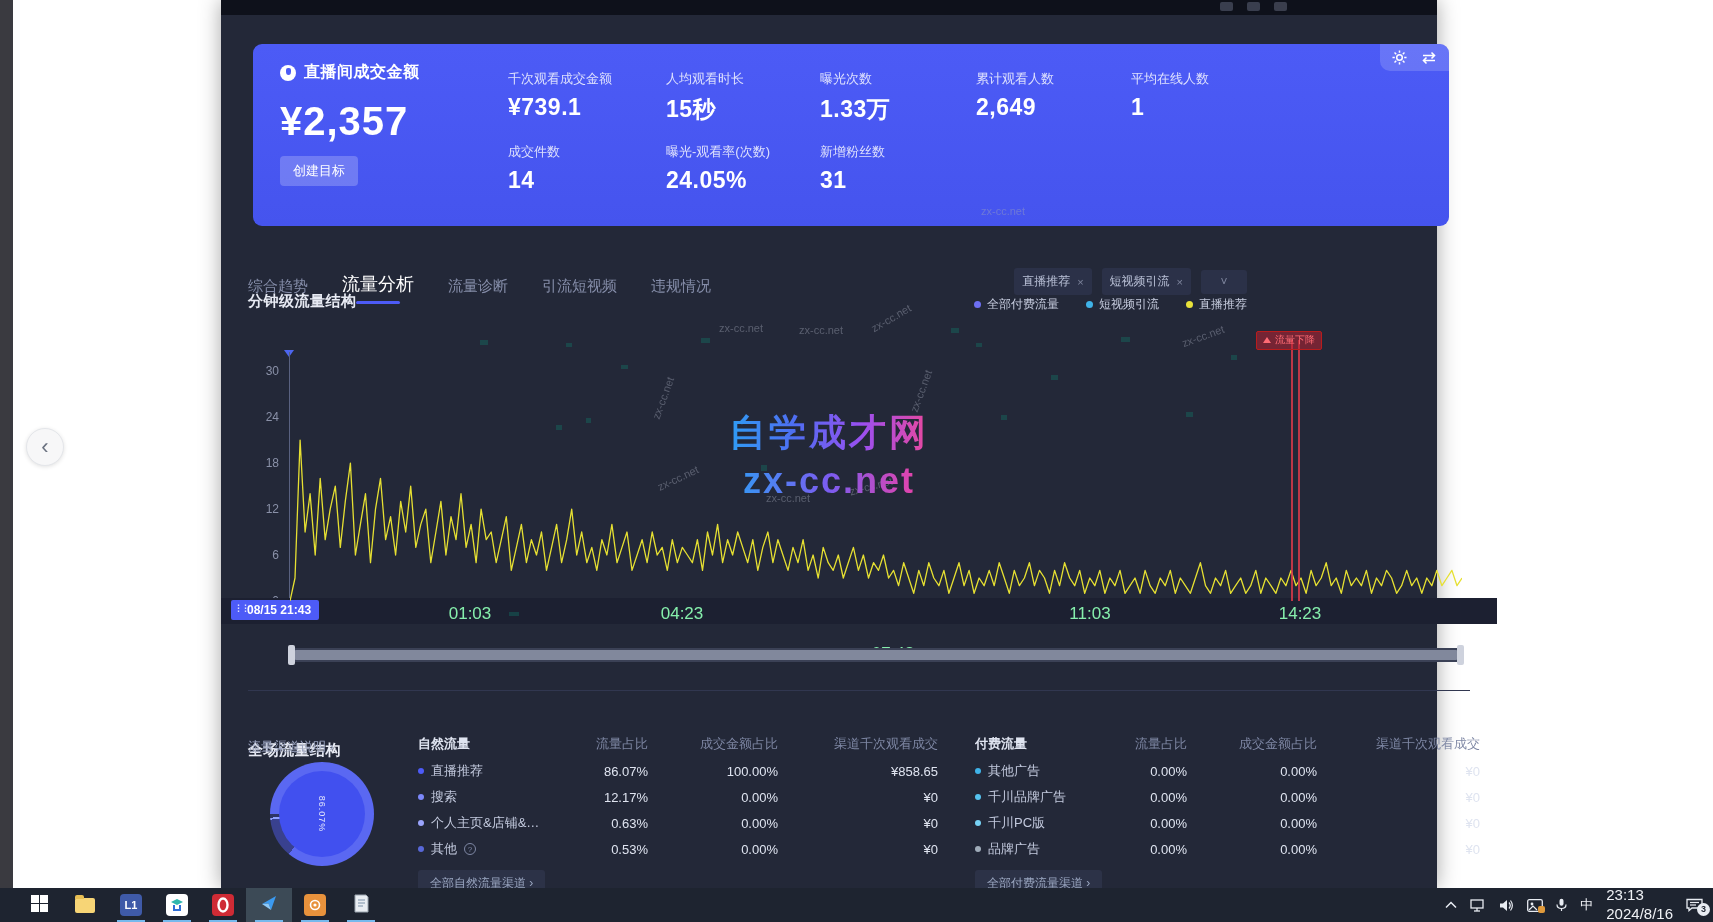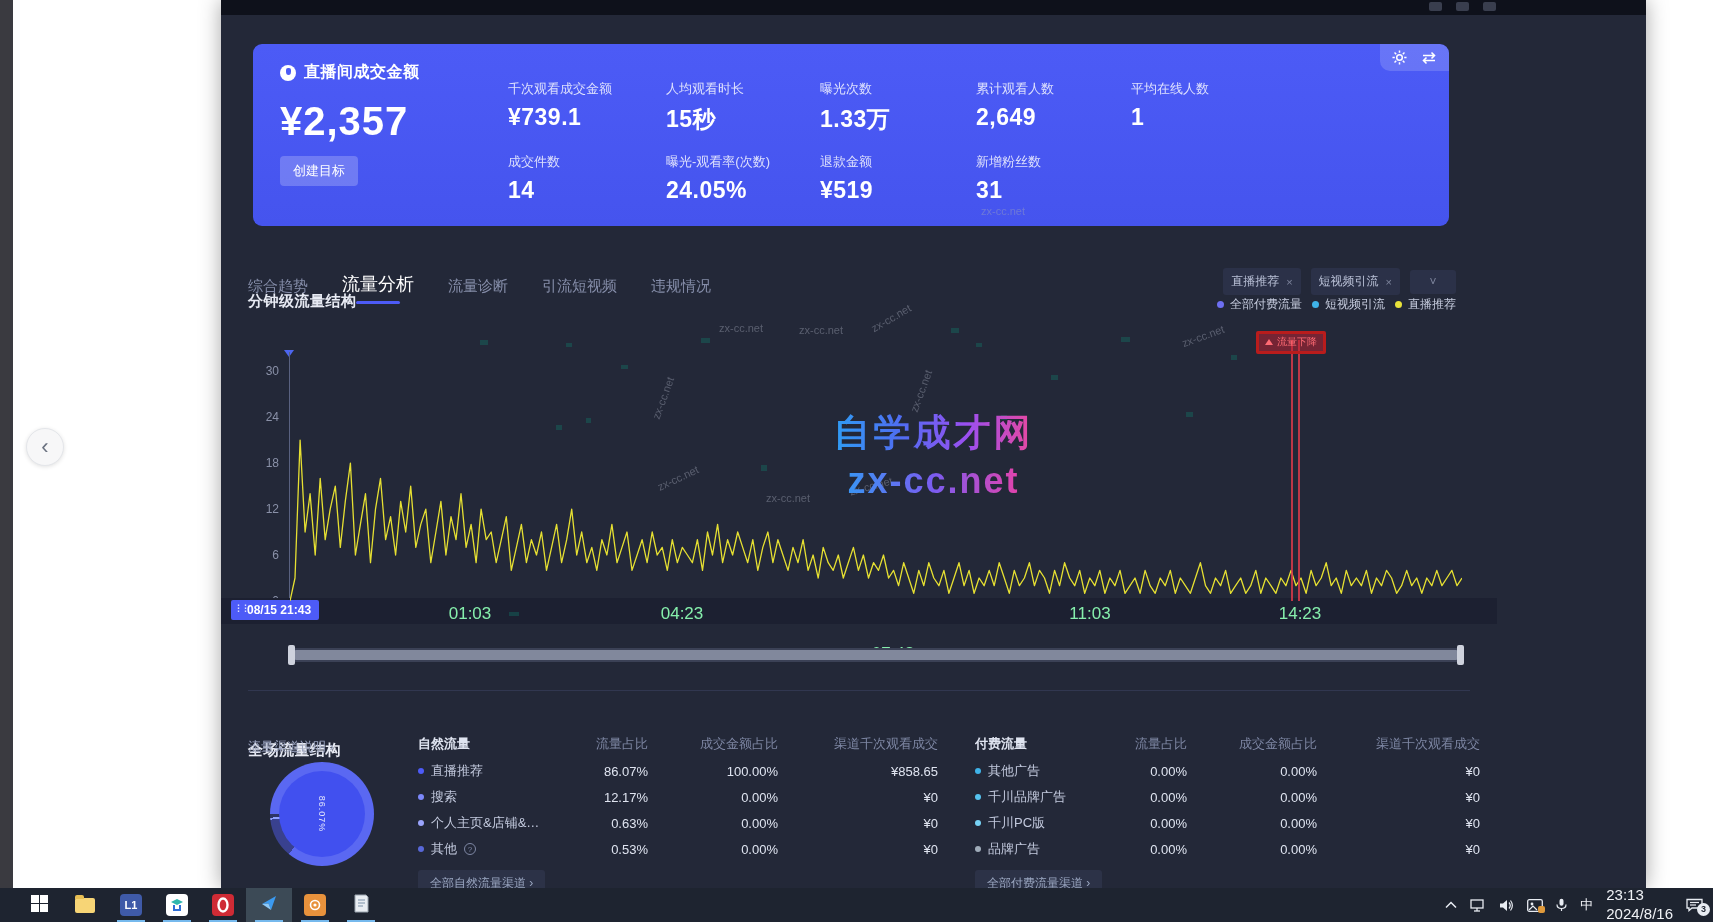--- a/index.html
+++ b/index.html
@@ -7,60 +7,60 @@
   body { font-family:"Liberation Sans", sans-serif; }
   #canvas { position:relative; width:1713px; height:922px; background:#ffffff; overflow:hidden; }
 
   
   .left-strip { position:absolute; left:0; top:0; width:13px; height:888px; background:#3a3a40; }
   .back-btn { position:absolute; left:26px; top:428px; width:38px; height:38px; border-radius:50%;
     background:#f7f7f8; border:1px solid #e4e6ea; box-shadow:0 1px 4px rgba(0,0,0,.12);
     color:#6b7280; font-size:22px; line-height:35px; text-align:center; cursor:pointer; }
 
   
-  .window { position:absolute; left:221px; top:0; width:1425px; height:888px; background:#232838;
+  .window { position:absolute; left:221px; top:0; width:1216px; height:888px; background:#232838;
     box-shadow:0 0 20px rgba(0,0,0,.35); }
   .window-topbar { position:absolute; left:0; top:0; width:100%; height:15px; background:#0e111b; }
   .topbar-icons { position:absolute; right:150px; top:2px; display:flex; gap:14px; opacity:.35; }
   .topbar-icons span { width:13px; height:9px; background:#8b93ad; border-radius:2px; display:inline-block; }
 
   
   .kpi-card { position:absolute; left:32px; top:44px; width:1196px; height:182px; border-radius:9px;
     background:linear-gradient(180deg,#4c5bf6 0%,#4554ee 100%); overflow:hidden; }
   .kpi-primary { position:absolute; left:27px; top:18px; color:#fff; }
   .kpi-primary .ttl { display:flex; align-items:center; gap:8px; font-size:16px; font-weight:700; letter-spacing:.5px; }
   .pin-ico { width:16px; height:16px; border-radius:50%; background:#fff; position:relative; display:inline-block; }
   .pin-ico:after { content:""; position:absolute; left:5.5px; top:3px; width:5px; height:7px; background:#4c5bf6; border-radius:2px 2px 50% 50%; }
   .kpi-primary .big { margin-top:16px; font-size:40px; font-weight:700; letter-spacing:1px; }
   .goal-btn { position:absolute; left:27px; top:112px; background:rgba(255,255,255,.22); color:#fff;
     border:none; border-radius:4px; font-size:13px; padding:6px 13px; cursor:pointer; font-family:inherit; }
-  .kpi-grid { position:absolute; left:255px; top:36px; display:grid;
+  .kpi-grid { position:absolute; left:255px; top:26px; display:grid;
     grid-template-columns:158px 154px 156px 155px 160px; grid-auto-rows:73px; column-gap:0; }
   .metric .lb { color:rgba(255,255,255,.82); font-size:13px; white-space:nowrap; }
   .metric .vl { color:#fff; font-size:23px; font-weight:700; margin-top:6px; letter-spacing:.5px; }
   .card-tools { position:absolute; right:0; top:0; background:rgba(255,255,255,.16);
     border-radius:0 9px 0 10px; padding:6px 12px; display:flex; gap:14px; align-items:center; }
   .card-tools svg { display:block; cursor:pointer; }
 
   
   .tabs { position:absolute; left:27px; top:272px; display:flex; align-items:flex-end; gap:34px; }
   .tab { color:#858da9; font-size:15px; cursor:pointer; padding-bottom:8px; position:relative; white-space:nowrap; }
   .tab.active { color:#ffffff; font-size:18px; font-weight:400; }
   .tab.active:after { content:""; position:absolute; left:14px; right:14px; bottom:0; height:3px; background:#4d5bf7; border-radius:2px; }
   .chips { position:absolute; right:190px; top:268px; display:flex; gap:10px; align-items:center; }
   .chip { background:#2b3148; color:#b9c0d6; font-size:12px; border-radius:3px; padding:5px 8px; display:flex; gap:7px; align-items:center; cursor:pointer; }
   .chip .x { color:#7d849c; font-size:11px; cursor:pointer; }
   .chip.dd { width:46px; justify-content:center; color:#7d849c; }
 
   
   .sec-title { position:absolute; color:#e8ebf4; font-size:15px; font-weight:700; letter-spacing:.5px; }
-  .legend { position:absolute; right:190px; top:296px; display:flex; gap:10px; }
+  .legend { position:absolute; right:190px; top:296px; display:flex; gap:27px; }
   .lg-item { display:flex; align-items:center; gap:6px; color:#c6ccde; font-size:12px; cursor:pointer; }
   .lg-dot { width:7px; height:7px; border-radius:50%; display:inline-block; }
-  .alert-badge { position:absolute; left:1035px; top:331px; background:rgba(186,32,50,.55); border:3px solid #b91c1c;
+  .alert-badge { position:absolute; left:1035px; top:331px; background:rgba(186,32,50,.55); border:1px solid #b91c1c;
     color:#ff6b74; font-size:10px; padding:1px 6px 2px; border-radius:2px; display:flex; gap:4px; align-items:center; z-index:6; }
   .alert-badge .tri { width:0; height:0; border-left:4px solid transparent; border-right:4px solid transparent; border-bottom:6px solid #ff6b74; }
 
   .chart-wrap { position:absolute; left:69px; top:365px; width:1172px; height:236px; }
   .chart-wrap svg { position:absolute; left:0; top:0; }
   .y-axis-line { position:absolute; left:68px; top:352px; width:1px; height:250px; background:#596180; }
   .x-axis-line { position:absolute; left:68px; top:601px; width:1174px; height:1px; background:#596180; }
   .axis-arrow { position:absolute; left:63px; top:350px; width:0; height:0;
     border-left:5px solid transparent; border-right:5px solid transparent; border-top:7px solid #4d66f0; }
   .ytick { position:absolute; color:#8a91a8; font-size:12px; width:40px; text-align:right; }
@@ -170,24 +170,20 @@
             <div class="lb">平均在线人数</div>
             <div class="vl">1</div>
           </div>
           <div class="metric">
             <div class="lb">成交件数</div>
             <div class="vl">14</div>
           </div>
           <div class="metric">
             <div class="lb">曝光-观看率(次数)</div>
             <div class="vl">24.05%</div>
-          </div>
-          <div class="metric">
-            <div class="lb">退款金额</div>
-            <div class="vl">¥519</div>
           </div>
           <div class="metric">
             <div class="lb">新增粉丝数</div>
             <div class="vl">31</div>
           </div>
         </div>
       <div class="card-tools">
         <svg width="15" height="15" viewBox="0 0 16 16">
           <circle cx="8" cy="8" r="3" fill="none" stroke="#fff" stroke-width="1.6"></circle>
           <g stroke="#fff" stroke-width="1.6">

